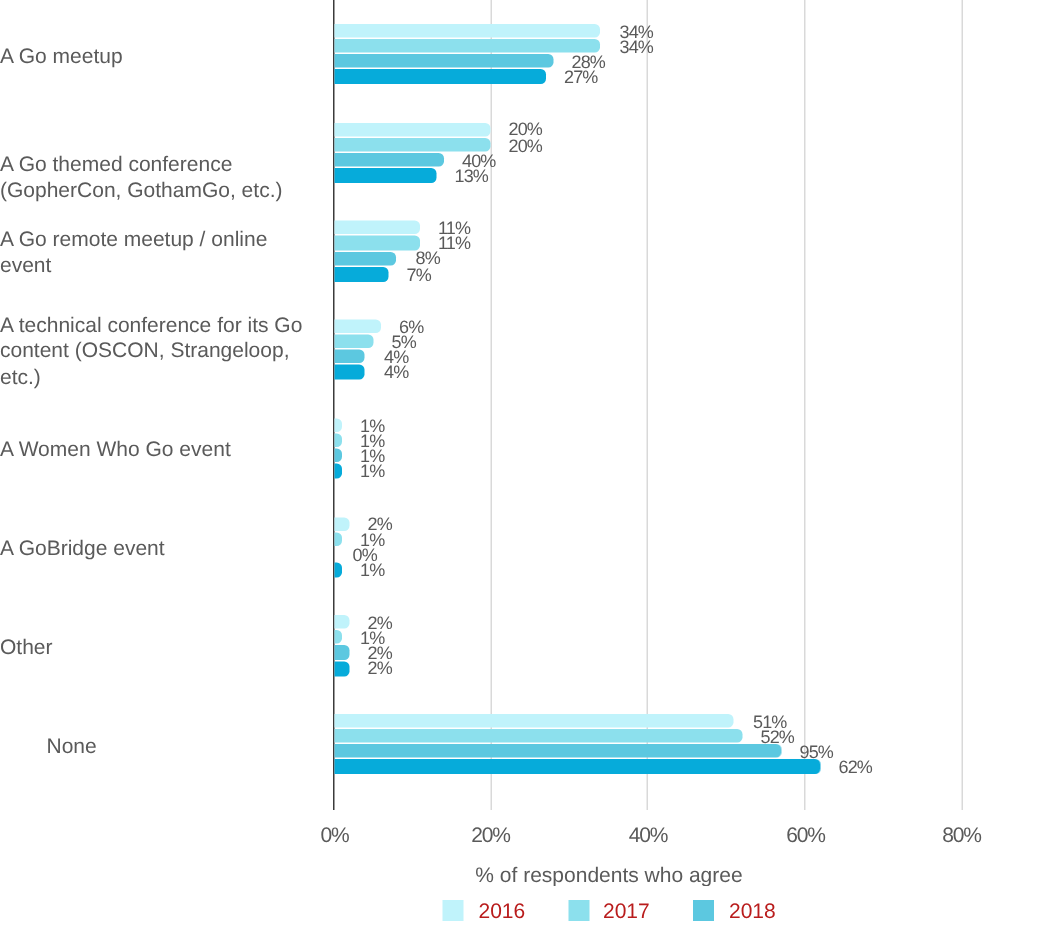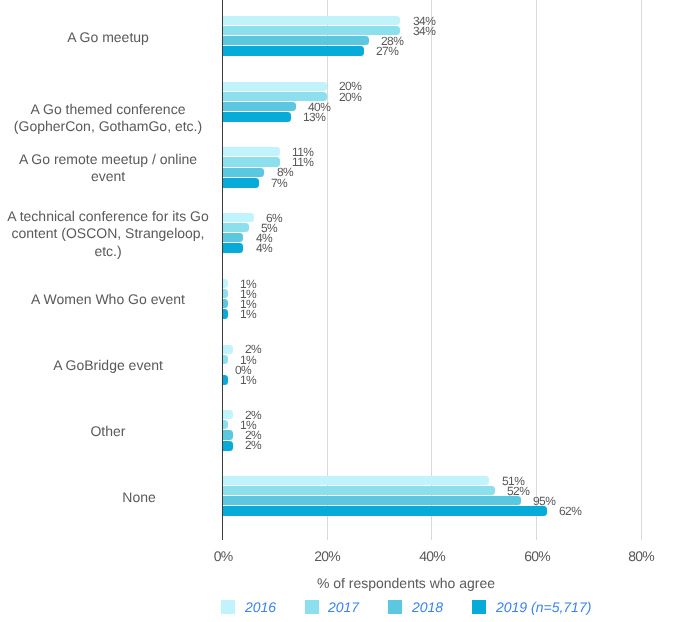--- a/index.html
+++ b/index.html
@@ -14,21 +14,21 @@
   #chart{position:relative;width:697px;height:622px;overflow:hidden;}
   .cat-label,.bar-val,.tick-label,.axis-title,.legend-text{ -webkit-font-smoothing:antialiased; will-change:transform; }
 
   .plot-grid{position:absolute;left:0;top:0;width:697px;height:540px;}
   .gridline{position:absolute;top:0;width:1px;height:540px;background:#d9d9d9;}
   .axisline{position:absolute;top:0;width:1px;height:540px;background:#3b3b3b;}
 
   .cat-label{
     position:absolute;
     left:0;width:216px;
-    text-align:center;
+    text-align:left;
     color:#5a5a5a;
     font-size:14px;
     line-height:17.3px;
     white-space:pre-line;
   }
   .bar{position:absolute;border-radius:0 3.5px 3.5px 0;}
   .bar-val{
     position:absolute;
     color:#5a5a5a;
     font-size:12px;
@@ -53,21 +53,21 @@
     white-space:nowrap;
   }
   .legend{
     position:absolute;
     left:0;top:599px;width:812px;
     display:flex;align-items:center;justify-content:center;
   }
   .legend-item{display:flex;align-items:center;}
   .legend-item + .legend-item{margin-left:29px;}
   .legend-swatch{width:14px;height:13.5px;display:block;}
-  .legend-text{color:#3b82f6;font-size:14px;margin-left:9.5px;white-space:nowrap;font-style:italic;}
+  .legend-text{color:#b91c1c;font-size:14px;margin-left:9.5px;white-space:nowrap;}
 </style>
 </head>
 <body>
 
 <div id="chart">
 
   <div class="plot-grid">
       <div class="gridline" style="left: 326.7px;"></div>
       <div class="gridline" style="left: 431.4px;"></div>
       <div class="gridline" style="left: 536.1px;"></div>
@@ -171,18 +171,14 @@
         <span class="legend-text">2016</span>
       </div>
       <div class="legend-item">
         <span class="legend-swatch" style="background: rgb(140, 224, 237);"></span>
         <span class="legend-text">2017</span>
       </div>
       <div class="legend-item">
         <span class="legend-swatch" style="background: rgb(92, 200, 224);"></span>
         <span class="legend-text">2018</span>
       </div>
-      <div class="legend-item">
-        <span class="legend-swatch" style="background: rgb(6, 171, 218);"></span>
-        <span class="legend-text">2019 (n=5,717)</span>
-      </div>
     </div>
 </div>
 
 </body></html>

